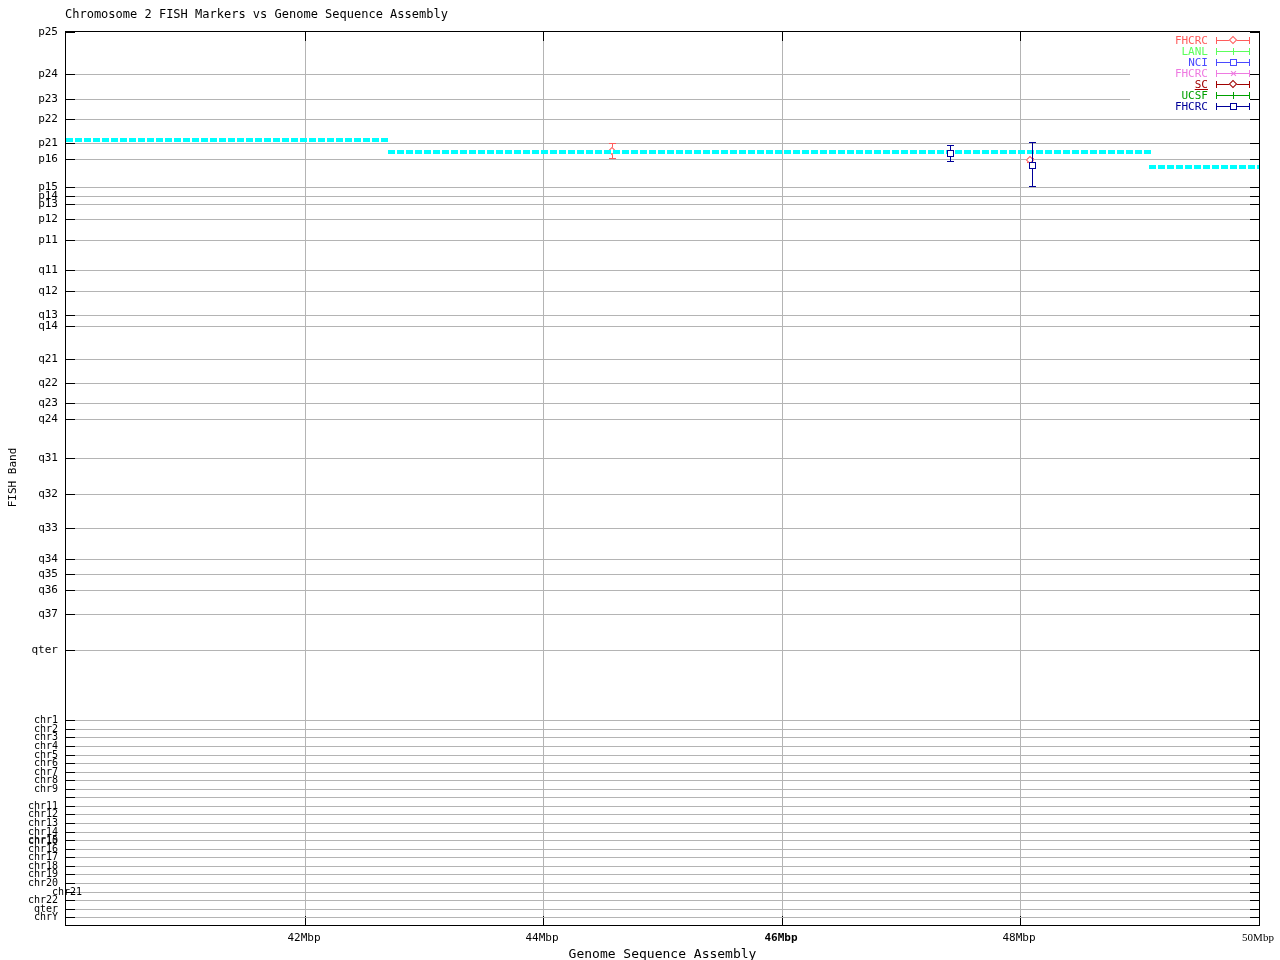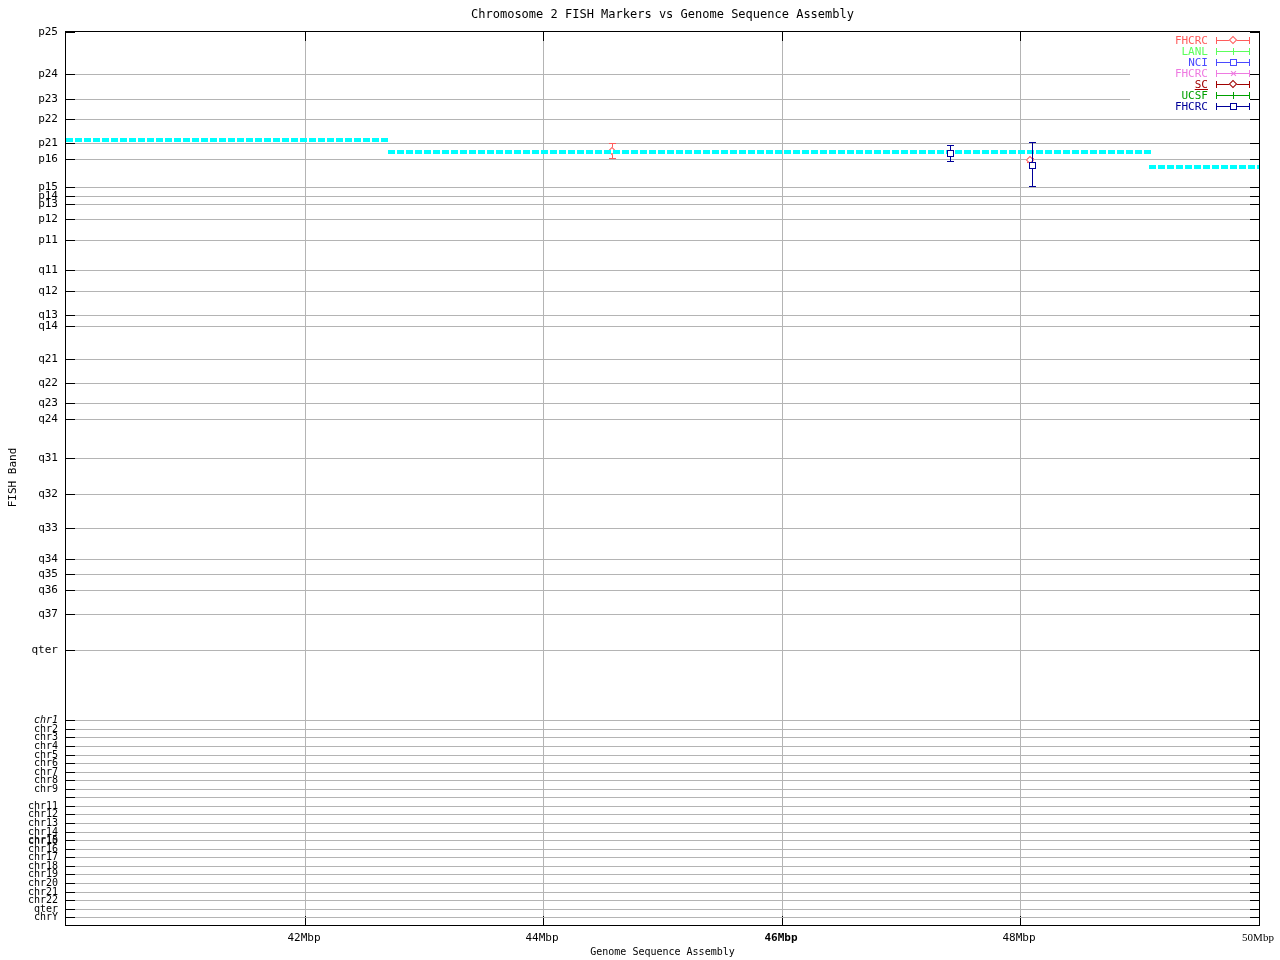--- a/index.html
+++ b/index.html
@@ -1,21 +1,21 @@
 <!DOCTYPE html>
 <html><head>
 <meta charset="utf-8">
 <style>
   html,body{margin:0;padding:0;background:#fff;}
   #canvas{
     position:relative;width:1280px;height:960px;background:#fff;
     font-family:"DejaVu Sans Mono","Liberation Mono",monospace;color:#000;overflow:hidden;
   }
-  #title{position:absolute;left:65px;top:7px;width:1195px;text-align:center;font-size:12px;letter-spacing:0;}
-  #xlabel{position:absolute;left:65px;top:946px;width:1195px;text-align:center;font-size:10px;}
+  #title{position:absolute;left:65px;top:7px;width:1195px;font-size:12px;letter-spacing:0;}
+  #xlabel{position:absolute;left:65px;top:946px;width:1195px;text-align:center;font-size:13px;}
   #ylabel{position:absolute;left:-438px;top:471px;width:900px;height:13px;text-align:center;font-size:11px;transform:rotate(-90deg);}
   #plot{position:absolute;left:65px;top:31px;width:1195px;height:895px;border:1px solid #000;box-sizing:border-box;}
   #legend{position:absolute;left:1130px;top:35px;width:120px;background:#fff;z-index:5;}
   .lrow{display:flex;align-items:center;height:11px;}
   .llabel{flex:1;text-align:right;font-size:11px;line-height:11px;margin-right:8px;}
   .lsample{position:relative;width:34px;height:11px;}
   .abs{position:absolute;}
   .vgrid{width:1px;background:#b4b4b4;}
   .hgrid{height:1px;background:#b4b4b4;}
   .tick{background:#000;}
@@ -316,37 +316,37 @@
     <div class="abs yticklabel" style="top: 397px;">q23</div>
     <div class="abs yticklabel" style="top: 413px;">q24</div>
     <div class="abs yticklabel" style="top: 452px;">q31</div>
     <div class="abs yticklabel" style="top: 488px;">q32</div>
     <div class="abs yticklabel" style="top: 522px;">q33</div>
     <div class="abs yticklabel" style="top: 553px;">q34</div>
     <div class="abs yticklabel" style="top: 568px;">q35</div>
     <div class="abs yticklabel" style="top: 584px;">q36</div>
     <div class="abs yticklabel" style="top: 608px;">q37</div>
     <div class="abs yticklabel" style="top: 644px;">qter</div>
-    <div class="abs yticklabel small" style="top: 715px; font-style: italic;">chr1</div>
+    <div class="abs yticklabel small" style="top: 715px;">chr1</div>
     <div class="abs yticklabel small" style="top: 724px;">chr2</div>
     <div class="abs yticklabel small" style="top: 732px;">chr3</div>
     <div class="abs yticklabel small" style="top: 741px;">chr4</div>
     <div class="abs yticklabel small" style="top: 750px;">chr5</div>
     <div class="abs yticklabel small" style="top: 758px;">chr6</div>
     <div class="abs yticklabel small" style="top: 767px;">chr7</div>
     <div class="abs yticklabel small" style="top: 775px;">chr8</div>
     <div class="abs yticklabel small" style="top: 784px;">chr9</div>
     <div class="abs yticklabel small" style="top: 836px;">chr10</div>
     <div class="abs yticklabel small" style="top: 801px;">chr11</div>
     <div class="abs yticklabel small" style="top: 809px;">chr12</div>
     <div class="abs yticklabel small" style="top: 818px;">chr13</div>
     <div class="abs yticklabel small" style="top: 827px;">chr14</div>
     <div class="abs yticklabel small" style="top: 835px;">chr15</div>
     <div class="abs yticklabel small" style="top: 844px;">chr16</div>
     <div class="abs yticklabel small" style="top: 852px;">chr17</div>
     <div class="abs yticklabel small" style="top: 861px;">chr18</div>
     <div class="abs yticklabel small" style="top: 869px;">chr19</div>
     <div class="abs yticklabel small" style="top: 878px;">chr20</div>
-    <div class="abs yticklabel small" style="top: 887px;">chr21</div>
+    <div class="abs yticklabel small" style="top: 887px; padding-left: 24px;">chr21</div>
     <div class="abs yticklabel small" style="top: 895px;">chr22</div>
     <div class="abs yticklabel small" style="top: 904px;">qter</div>
     <div class="abs yticklabel small" style="top: 912px;">chrY</div>
   </div>
 
 </body></html>

